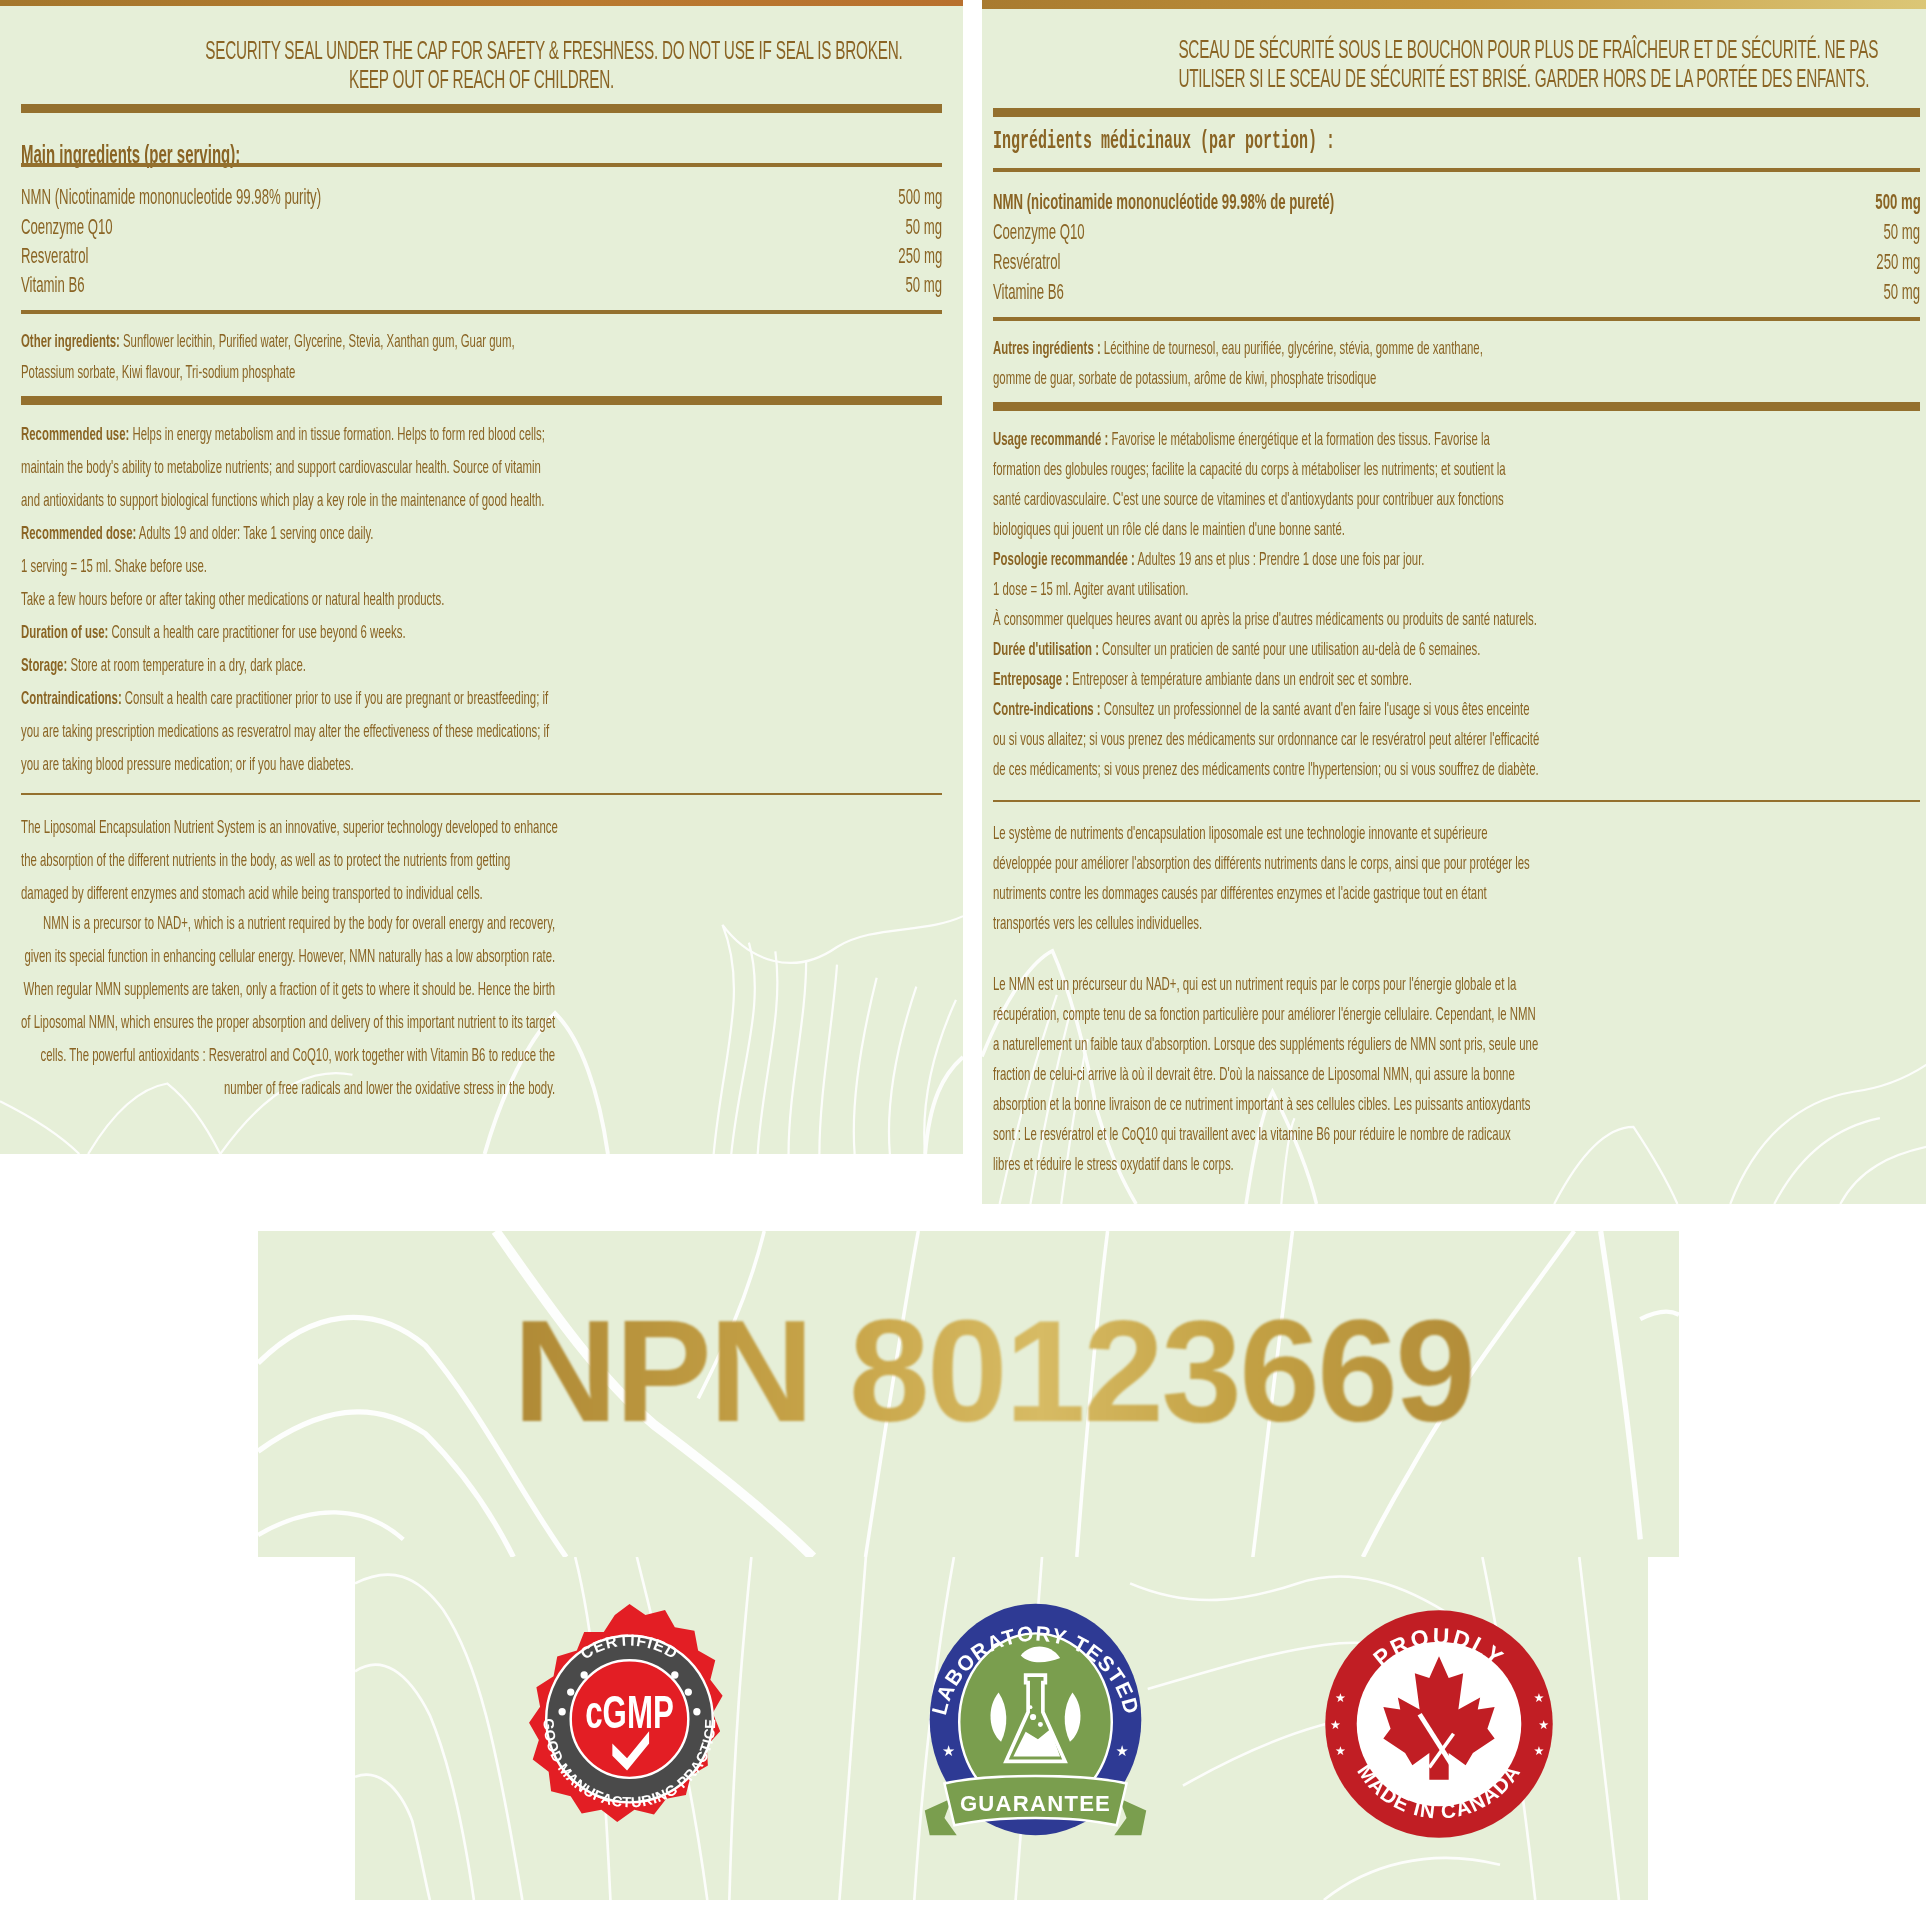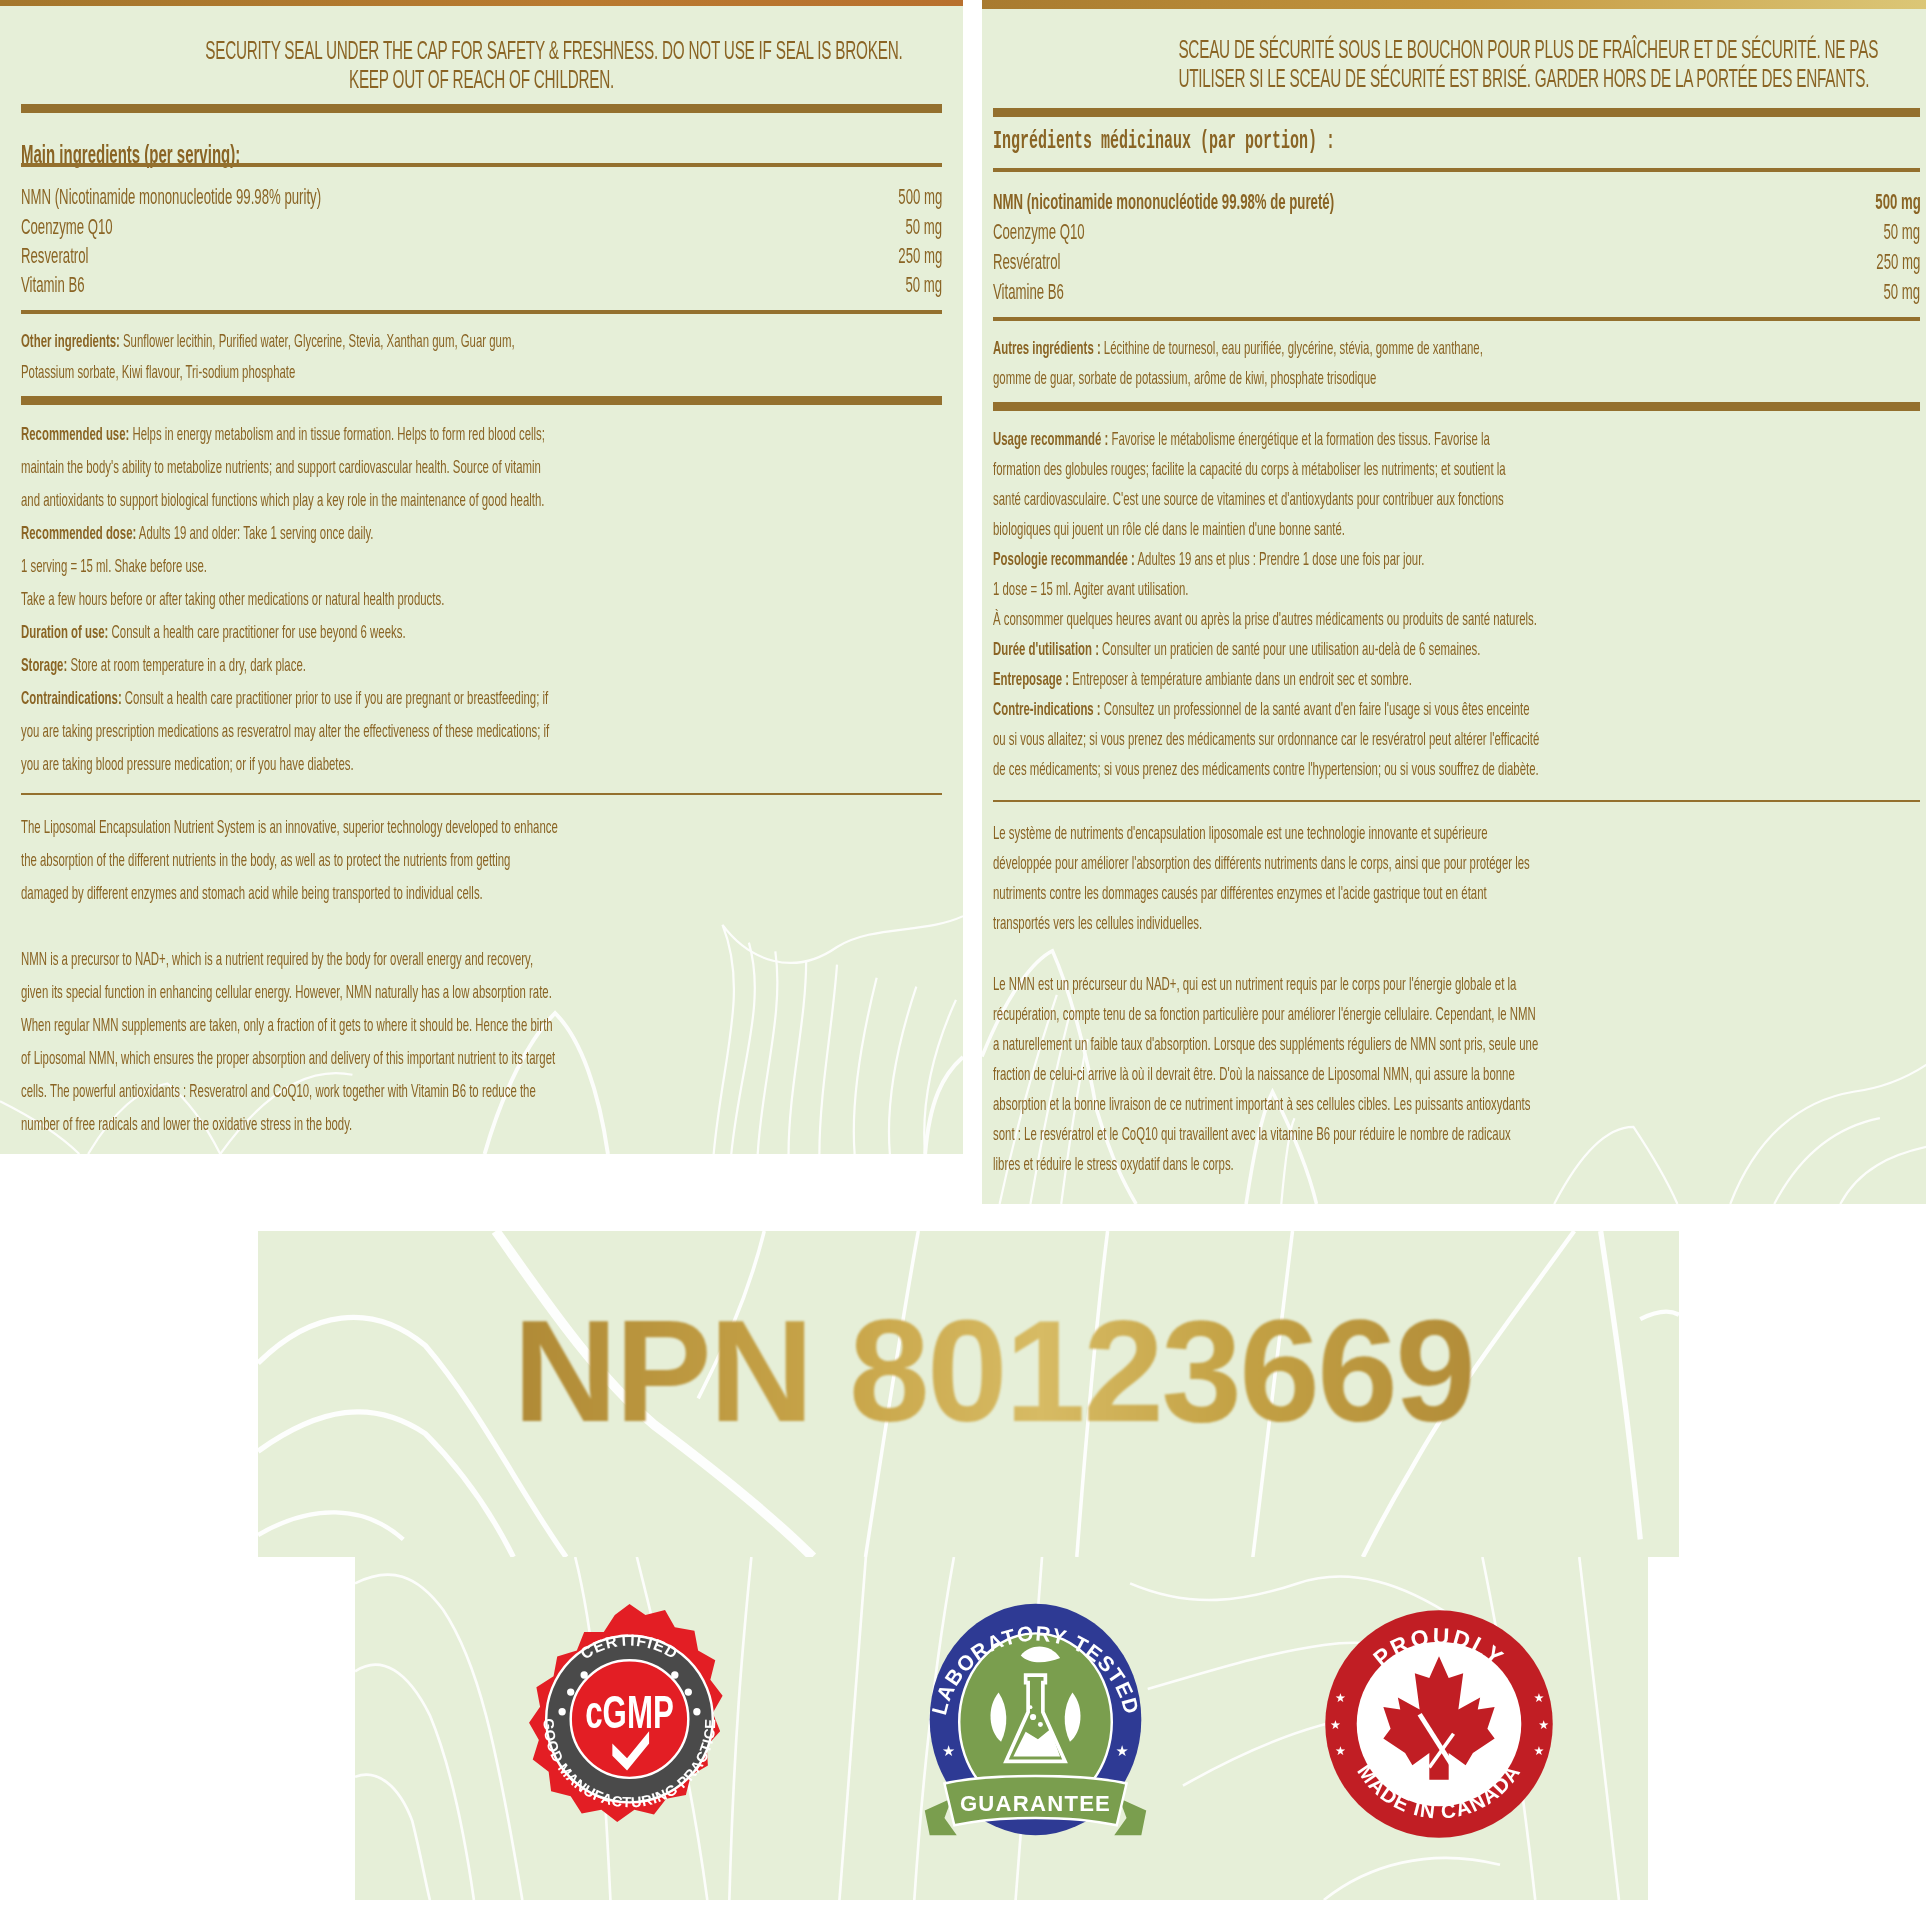--- a/index.html
+++ b/index.html
@@ -131,21 +131,21 @@
     </div>
 
     <div class="rule" style="top:793px; height:2.2px;"></div>
 
     <div class="para txt" style="top:810px; line-height:33px;">
       <span class="line">The Liposomal Encapsulation Nutrient System is an innovative, superior technology developed to enhance</span>
       <span class="line">the absorption of the different nutrients in the body, as well as to protect the nutrients from getting</span>
       <span class="line">damaged by different enzymes and stomach acid while being transported to individual cells.</span>
     </div>
 
-    <div class="para txt" style="top:942px; line-height:33px;">
+    <div class="para txt" style="top:906px; line-height:33px;text-align:right;">
       <span class="line">NMN is a precursor to NAD+, which is a nutrient required by the body for overall energy and recovery,</span>
       <span class="line">given its special function in enhancing cellular energy. However, NMN naturally has a low absorption rate.</span>
       <span class="line">When regular NMN supplements are taken, only a fraction of it gets to where it should be. Hence the birth</span>
       <span class="line">of Liposomal NMN, which ensures the proper absorption and delivery of this important nutrient to its target</span>
       <span class="line">cells. The powerful antioxidants : Resveratrol and CoQ10, work together with Vitamin B6 to reduce the</span>
       <span class="line">number of free radicals and lower the oxidative stress in the body.</span>
     </div>
   </div>
 </section>
 

